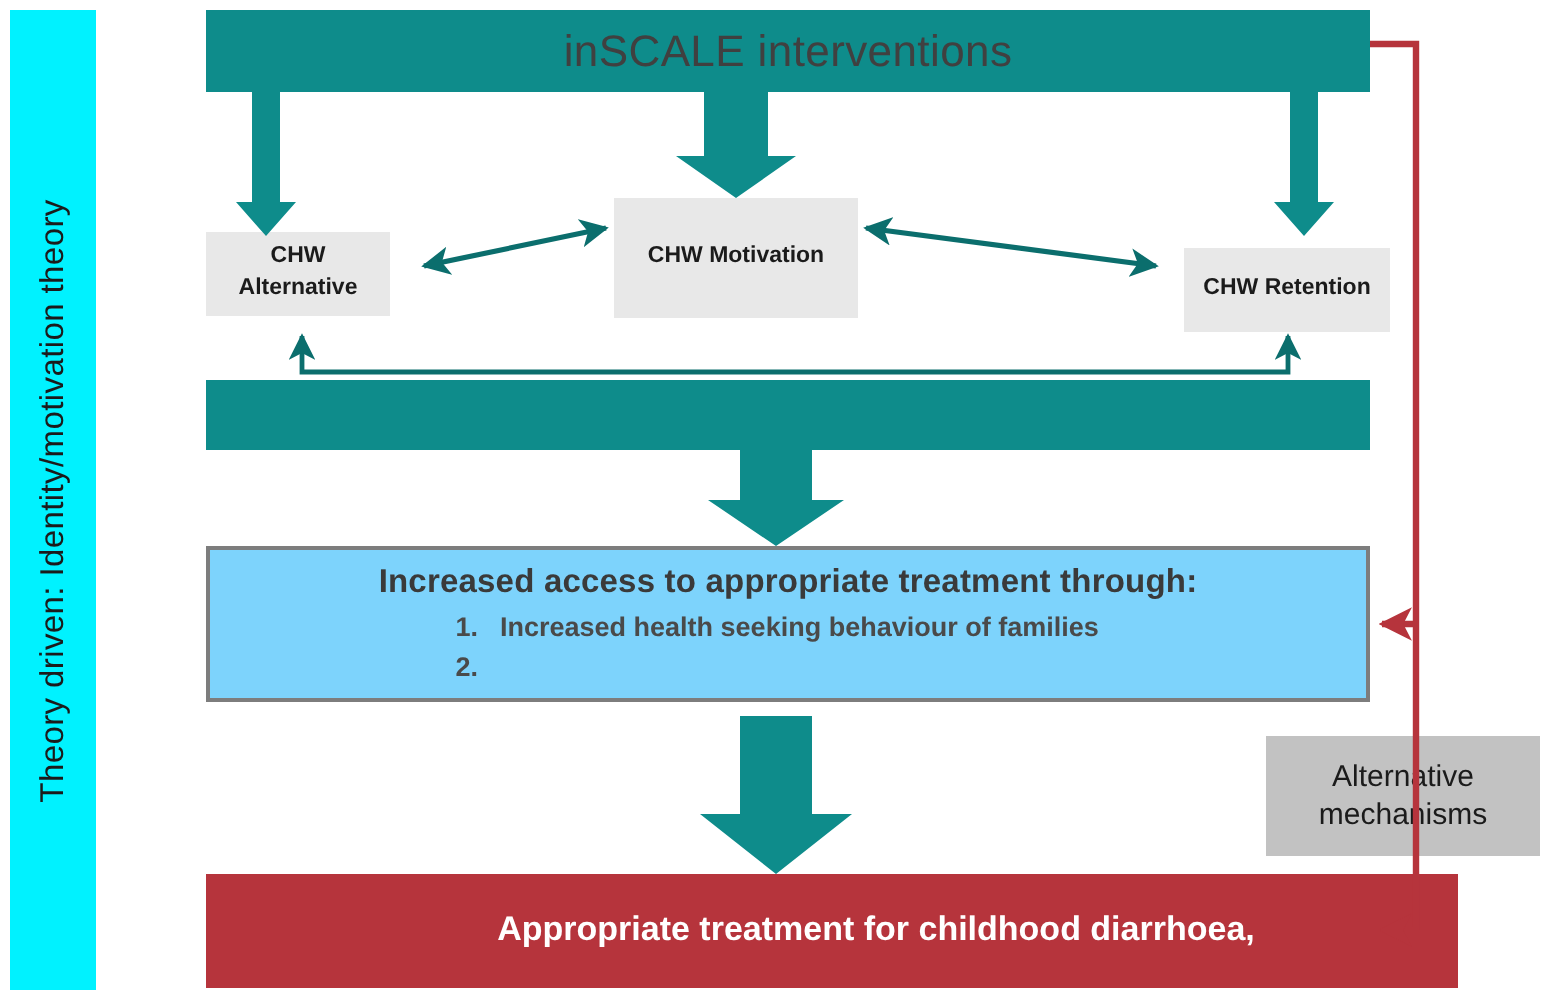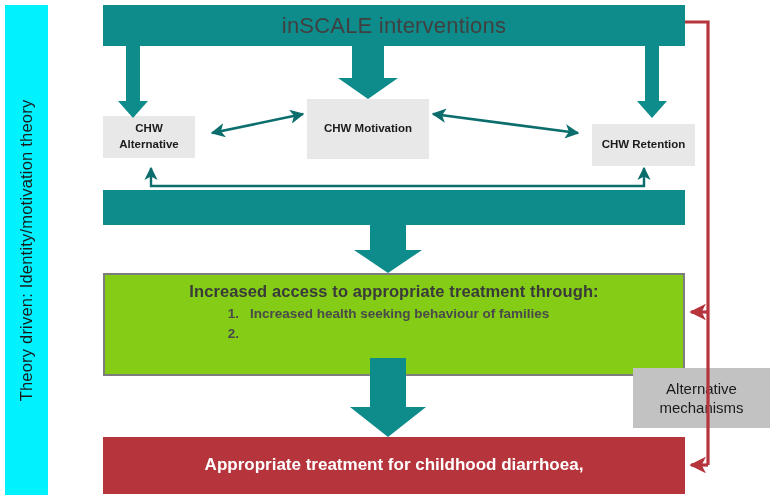--- a/index.html
+++ b/index.html
@@ -40,42 +40,42 @@
     position:absolute;background:#e8e8e8;
     display:flex;align-items:center;justify-content:center;text-align:center;
     color:#1b1b1b;font-size:11.5px;font-weight:bold;line-height:1.35;
   }
   .box-perf{left:103px;top:116px;width:92px;height:42px;}
   .box-motiv{left:307px;top:99px;width:122px;height:60px;}
   .box-reten{left:582px;top:124px;width:103px;height:42px;margin-left:10px;}
 
   
   .access-box{
-    position:absolute;left:103px;top:273px;width:582px;height:103px;
-    background:#84cc16;border:2px solid #7d7d7d;
+    position:absolute;left:103px;top:273px;width:582px;height:78px;
+    background:#7dd3fc;border:2px solid #7d7d7d;
     box-sizing:border-box;
     padding:7px 10px 0 10px;
   }
   .access-title{
     text-align:center;font-size:16.5px;font-weight:bold;color:#3a3a3a;
     margin:0 0 3px 0;letter-spacing:.1px;
   }
   .access-list{list-style:none;margin:0;padding:0 0 0 110px;}
   .access-list li{
     font-size:13.5px;font-weight:bold;color:#4a4a4a;
     line-height:1.5;display:flex;gap:11px;
   }
   .access-list .num{width:14px;text-align:right;flex:none;}
 
   
   .red-box{
     position:absolute;left:103px;top:437px;width:582px;height:57px;
     background:#b6343c;
     display:flex;align-items:center;justify-content:center;text-align:center;
-    color:#ffffff;font-size:17px;font-weight:bold;line-height:1.35;
+    color:#ffffff;font-size:17px;font-weight:bold;line-height:1.35;padding-left:44px;
   }
 
   
   .alt-box{
     position:absolute;left:633px;top:368px;width:137px;height:60px;
     background:#c2c2c2;
     display:flex;align-items:center;justify-content:center;text-align:center;
     color:#1b1b1b;font-size:15px;line-height:1.3;
   }
 

